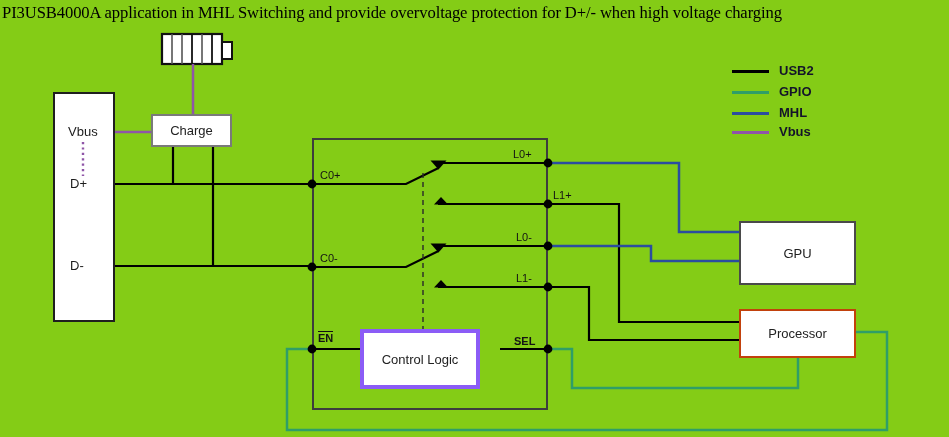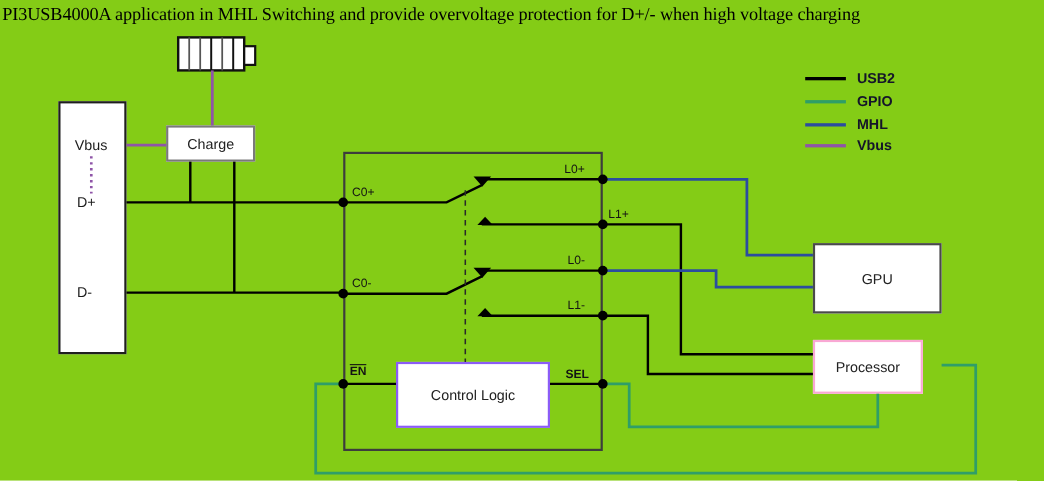--- a/index.html
+++ b/index.html
@@ -19,23 +19,23 @@
   }
   svg.wires { position:absolute; left:0; top:0; }
   .box {
     position:absolute; background:#ffffff;
     display:flex; align-items:center; justify-content:center;
     font-size:13px; color:#222;
   }
   .box-usb   { left:53px;  top:92px;  width:62px;  height:230px; border:2px solid #1f1f1f; }
   .box-charge{ left:151px; top:114px; width:81px;  height:33px;  border:2px solid #7a7a7a; }
   .box-main  { left:312px; top:138px; width:236px; height:272px; border:2px solid #3d3d3d; background:transparent; }
-  .box-ctrl  { left:360px; top:329px; width:140px; height:60px;  border:2px solid #8b5cf6; }
+  .box-ctrl  { left:360px; top:329px; width:120px; height:60px;  border:4px solid #8b5cf6; }
   .box-gpu   { left:739px; top:221px; width:117px; height:64px;  border:2px solid #4a4a4a; }
-  .box-proc  { left:739px; top:309px; width:100px; height:49px;  border:2px solid #f9a8d4; }
+  .box-proc  { left:739px; top:309px; width:117px; height:49px;  border:2px solid #c2410c; }
   .lbl { position:absolute; font-size:13px; color:#1c1c1c; line-height:13px; }
   .pin { position:absolute; font-size:11px; color:#141414; line-height:11px; }
   .pin-bold { font-weight:bold; }
   .overline { display:inline-block; border-top:1.6px solid #111; padding-top:1px; }
   .legend-row { position:absolute; display:flex; align-items:center; }
   .legend-line { display:inline-block; width:37px; height:3px; margin-right:10px; }
   .legend-text { font-size:13px; font-weight:bold; color:#14142a; line-height:12px; }
 </style>
 </head>
 <body>

